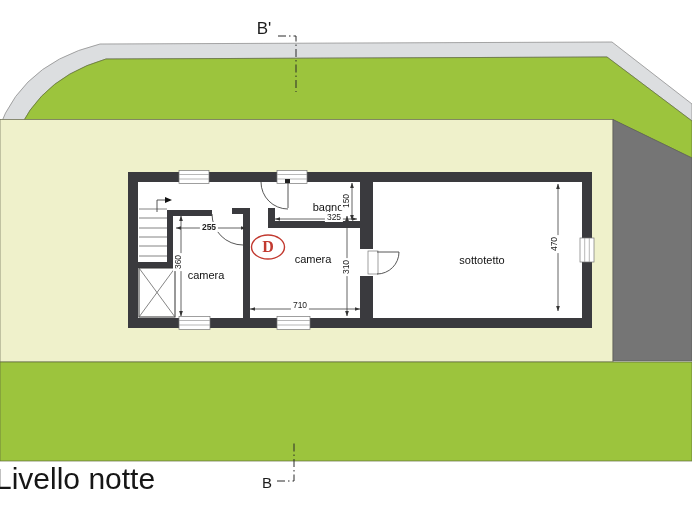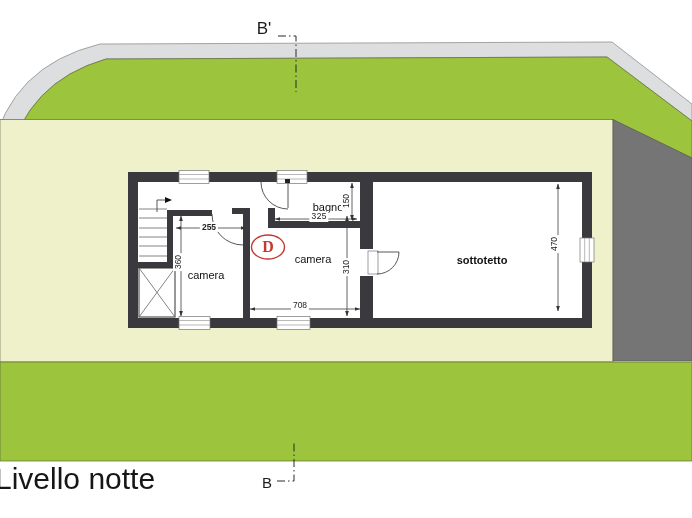--- a/index.html
+++ b/index.html
@@ -155,26 +155,26 @@
       <path class="section-line" d="M 277,481 L 294,481 L 294,441"></path>
     </g>
   </svg>
 
   <div class="lbl sec-lbl" style="left:264px;top:29px;">B'</div>
   <div class="lbl sec-lbl" style="left:267px;top:482px;font-size:15px;">B</div>
 
   <div class="lbl room-lbl" style="left:206px;top:275px;">camera</div>
   <div class="lbl room-lbl" style="left:313px;top:259px;">camera</div>
   <div class="lbl room-lbl" style="left:328px;top:207px;">bagno</div>
-  <div class="lbl room-lbl" style="left:482px;top:260px;font-weight:bold;">sottotetto</div>
+  <div class="lbl room-lbl" style="left:482px;top:260px;">sottotetto</div>
 
   <div class="lbl d-lbl" style="left:268px;top:247px;">D</div>
 
   <div class="lbl dim-lbl" style="left:209px;top:227px;font-weight:bold;">255</div>
   <div class="lbl dim-lbl vert" style="left:178px;top:262px;">360</div>
-  <div class="lbl dim-lbl" style="left:300px;top:305px;">708</div>
+  <div class="lbl dim-lbl" style="left:300px;top:305px;">710</div>
   <div class="lbl dim-lbl vert" style="left:346px;top:267px;">310</div>
-  <div class="lbl dim-lbl" style="left:319px;top:217px;font-family:Liberation Mono, monospace;">325</div>
+  <div class="lbl dim-lbl" style="left:334px;top:217px;">325</div>
   <div class="lbl dim-lbl vert" style="left:346px;top:201px;">150</div>
   <div class="lbl dim-lbl vert" style="left:554px;top:244px;">470</div>
 
   <div id="page-title" class="lbl">Livello notte</div>
 </div>
 
 </body></html>

